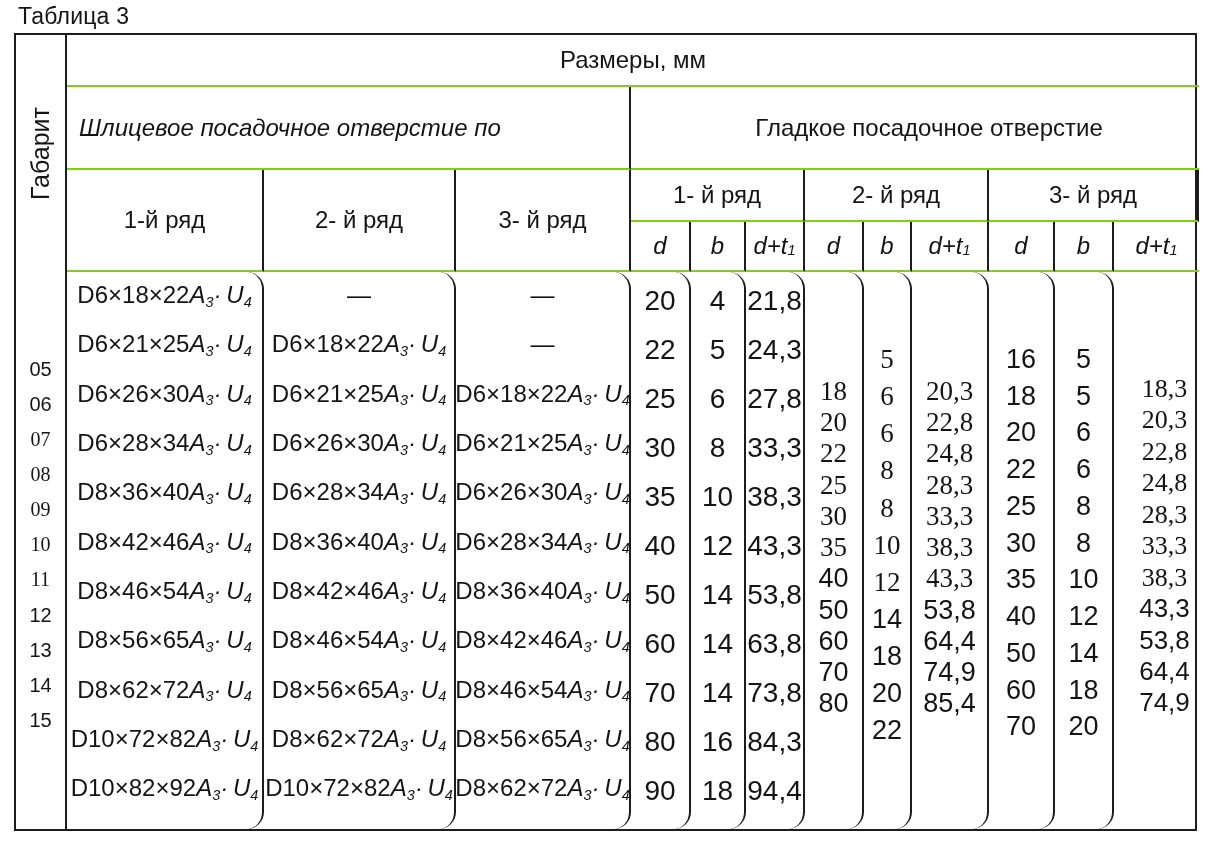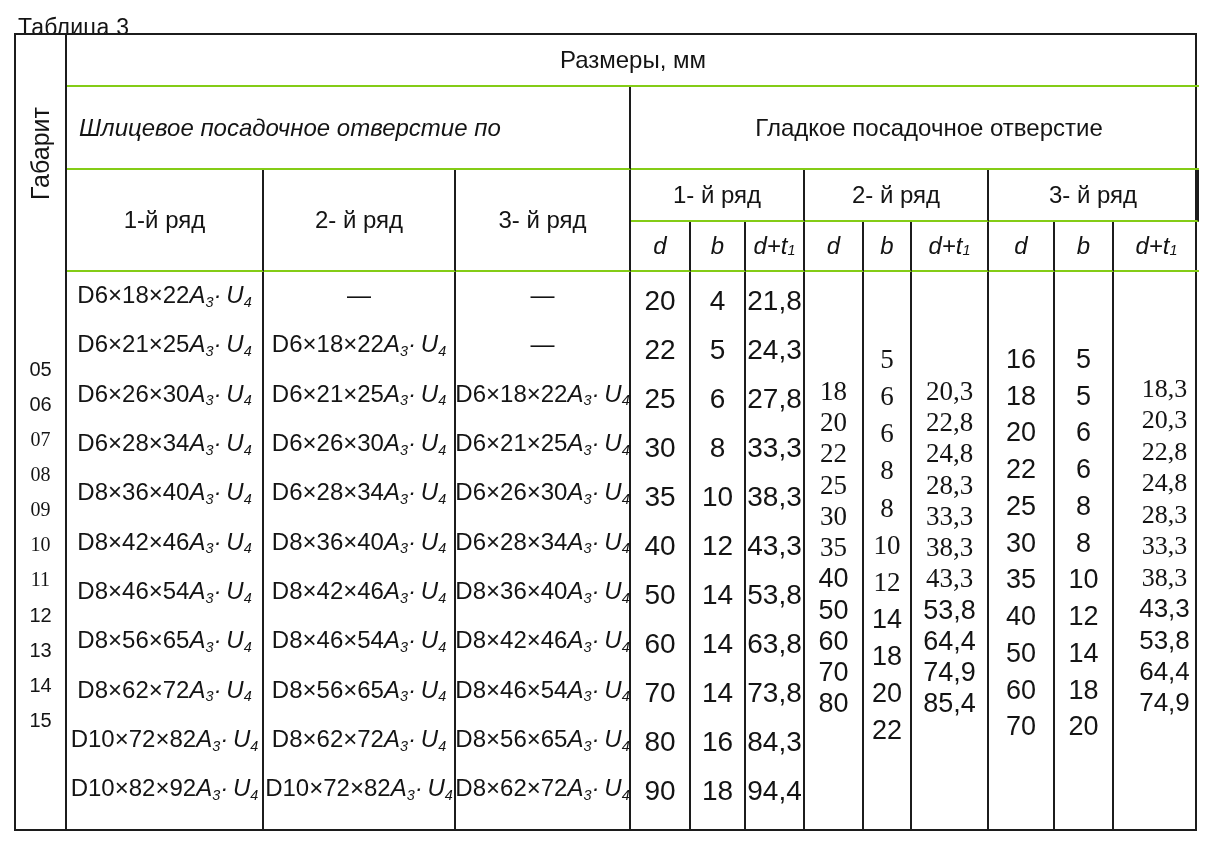--- a/index.html
+++ b/index.html
@@ -3,21 +3,21 @@
 <meta charset="utf-8">
 <style>
   html,body{margin:0;padding:0;}
   body{
     width:1226px;height:861px;position:relative;
     background:#ffffff;color:#141414;
     font-family:"Liberation Sans", sans-serif;
     overflow:hidden;
   }
   .page-title{
-    position:absolute;left:18px;top:14px;
+    position:absolute;left:18px;top:3px;
     font-size:23px;letter-spacing:0.2px;
   }
   .tbl{
     position:absolute;left:14px;top:33px;
     width:1183px;height:798px;box-sizing:border-box;
     border:2px solid #1c1c1c;
     display:grid;
     grid-template-columns:51px 197px 192px 175px 60px 55px 59px 59px 48px 77px 66px 59px 85px;
     grid-template-rows:52px 83px 52px 50px 1fr;
     background:#fff;
@@ -36,21 +36,21 @@
   .c-razmery{grid-column:2/14;grid-row:1;}
   .c-shlits{grid-column:2/5;grid-row:2;flex-direction:column;justify-content:center;font-style:italic;}
   .c-gladkoe{grid-column:5/14;grid-row:2;padding-left:28px;}
   .c-sr1{grid-column:2;grid-row:3/5;}
   .c-sr2{grid-column:3;grid-row:3/5;}
   .c-sr3{grid-column:4;grid-row:3/5;}
   .c-gr1{grid-column:5/8;grid-row:3;}
   .c-gr2{grid-column:8/11;grid-row:3;}
   .c-gr3{grid-column:11/14;grid-row:3;}
   .c-sub{grid-row:4;font-style:italic;}
-  .c-body{grid-row:5;border-bottom:none;align-items:stretch;}
+  .c-body{grid-row:5;border-bottom:none;align-items:stretch;border-radius:17px;}
 
   .hdr{font-size:24px;}
   .shlits-line1{align-self:flex-start;padding-left:12px;line-height:33px;}
   .shlits-line2{align-self:center;padding-left:60px;line-height:33px;}
 
   
   .gabarit-label-wrap{
     height:237px;flex:0 0 237px;display:flex;align-items:center;justify-content:center;
   }
   .gabarit-label{

